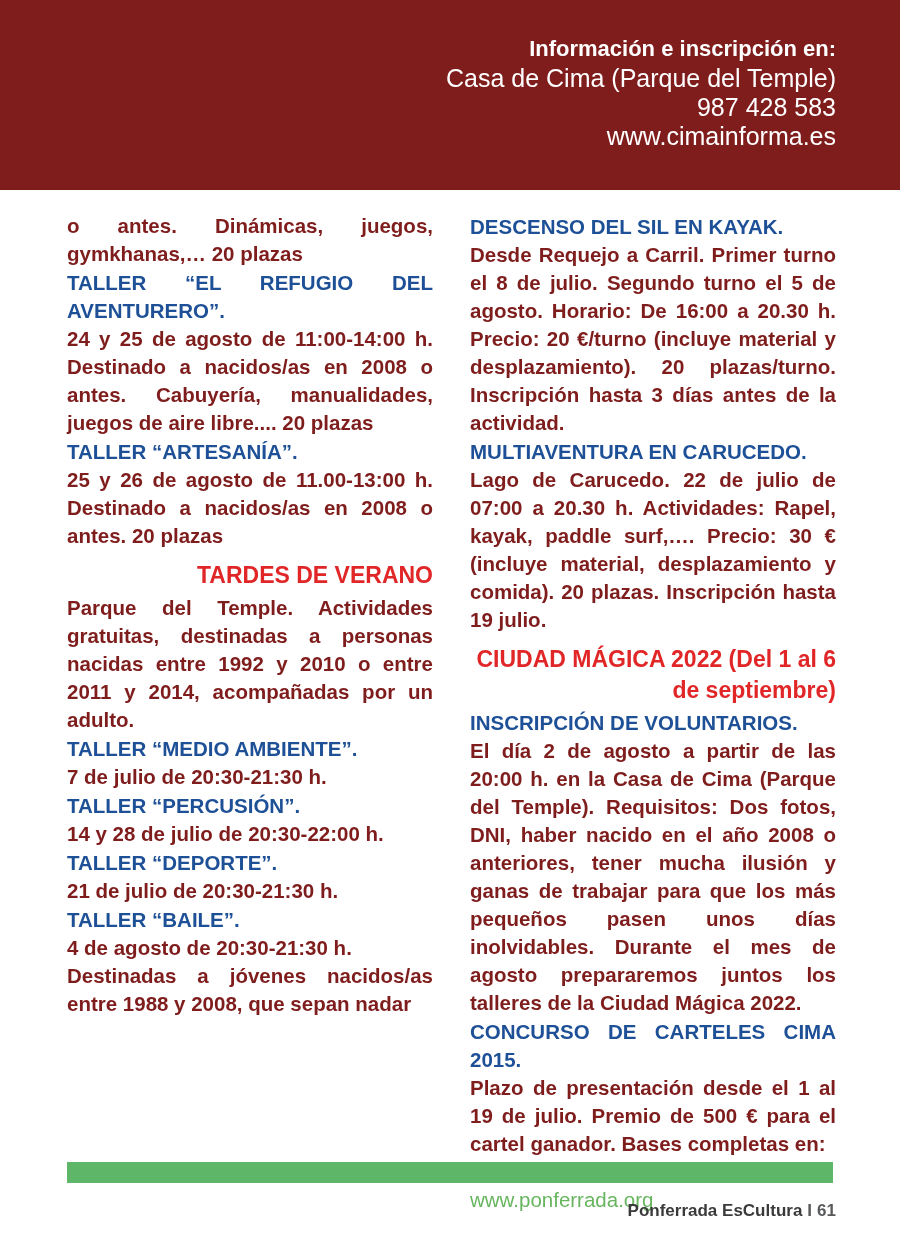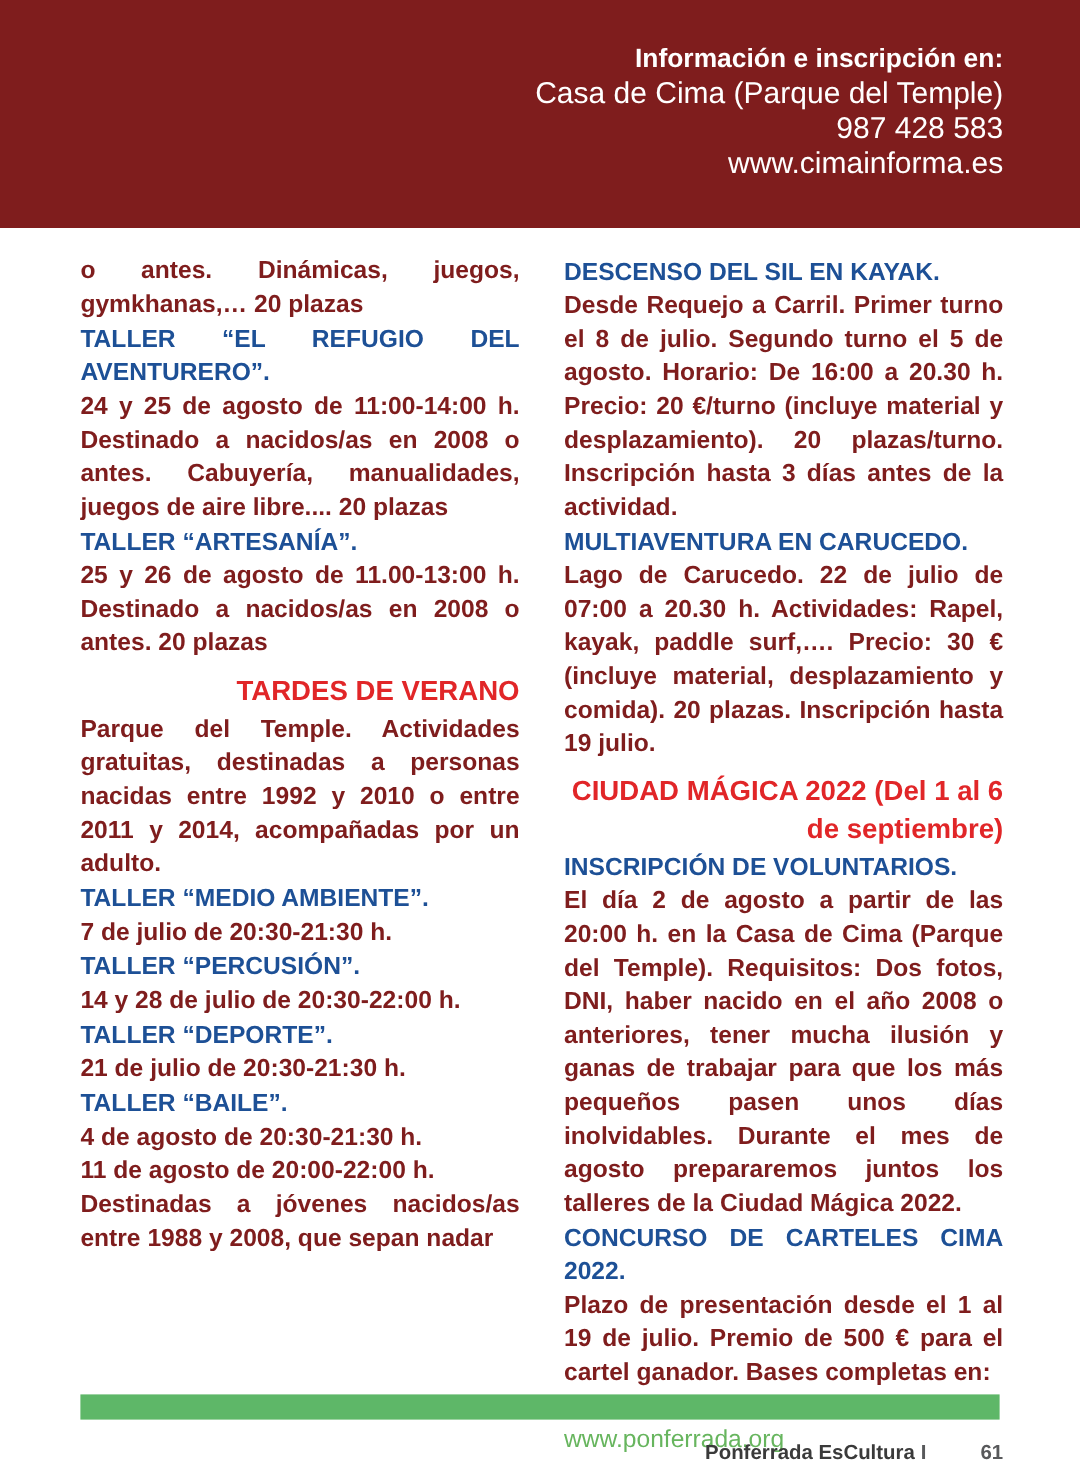--- a/index.html
+++ b/index.html
@@ -63,21 +63,21 @@
     position: absolute; left: 67px; top: 1162px;
     width: 766px; height: 21px;
     background: #5eb768;
   }
   .page-footer {
     position: absolute; top: 1201px; right: 64px;
     font-size: 17px; font-weight: bold;
     color: #3a3a3a;
   }
   .page-footer .sep { color: #58595b; padding: 0 5px; }
-  .page-footer .pagenum { color: #58595b; margin-left: 40px; }
+  .page-footer .pagenum { color: #58595b; }
 </style>
 </head>
 <body>
 
 <header class="band">
   <div class="band-title">Información e inscripción en:</div>
   <div class="band-line">Casa de Cima (Parque del Temple)</div>
   <div class="band-line">987 428 583</div>
   <div class="band-line">www.cimainforma.es</div>
 </header>
@@ -93,33 +93,32 @@
     <h2 class="h-red">TARDES DE VERANO</h2>
     <p class="p-body">Parque del Temple. Actividades gratuitas, destinadas a personas nacidas entre 1992 y 2010 o entre 2011 y 2014, acompañadas por un adulto.</p>
     <h3 class="h-event">TALLER “MEDIO AMBIENTE”.</h3>
     <p class="p-body">7 de julio de 20:30-21:30 h.</p>
     <h3 class="h-event">TALLER “PERCUSIÓN”.</h3>
     <p class="p-body">14 y 28 de julio de 20:30-22:00 h.</p>
     <h3 class="h-event">TALLER “DEPORTE”.</h3>
     <p class="p-body">21 de julio de 20:30-21:30 h.</p>
     <h3 class="h-event">TALLER “BAILE”.</h3>
     <p class="p-body">4 de agosto de 20:30-21:30 h.</p>
-    <p class="p-body">11 de agosto de 20:00-22:00 h.</p>
     <p class="p-body">Destinadas a jóvenes nacidos/as entre 1988 y 2008, que sepan nadar</p>
   </section>
 
   <section class="col">
     <h3 class="h-event">DESCENSO DEL SIL EN KAYAK.</h3>
     <p class="p-body">Desde Requejo a Carril. Primer turno el 8 de julio. Segundo turno el 5 de agosto. Horario: De 16:00 a 20.30 h. Precio: 20 €/turno (incluye material y desplazamiento). 20 plazas/turno. Inscripción hasta 3 días antes de la actividad.</p>
     <h3 class="h-event">MULTIAVENTURA EN CARUCEDO.</h3>
     <p class="p-body">Lago de Carucedo. 22 de julio de 07:00 a 20.30 h. Actividades: Rapel, kayak, paddle surf,…. Precio: 30 € (incluye material, desplazamiento y comida). 20 plazas. Inscripción hasta 19 julio.</p>
     <h2 class="h-red">CIUDAD MÁGICA 2022 (Del 1 al 6 de septiembre)</h2>
     <h3 class="h-event">INSCRIPCIÓN DE VOLUNTARIOS.</h3>
     <p class="p-body">El día 2 de agosto a partir de las 20:00 h. en la Casa de Cima (Parque del Temple). Requisitos: Dos fotos, DNI, haber nacido en el año 2008 o anteriores, tener mucha ilusión y ganas de trabajar para que los más pequeños pasen unos días inolvidables. Durante el mes de agosto prepararemos juntos los talleres de la Ciudad Mágica 2022.</p>
-    <h3 class="h-event">CONCURSO DE CARTELES CIMA 2022.</h3>
+    <h3 class="h-event">CONCURSO DE CARTELES CIMA 2015.</h3>
     <p class="p-body">Plazo de presentación desde el 1 al 19 de julio. Premio de 500 € para el cartel ganador. Bases completas en:</p>
     <a class="link-line">www.cimainforma.es</a>
     <a class="link-line">www.ponferrada.org</a>
   </section>
 
 </main>
 
 <div class="green-bar"></div>
 
 <footer class="page-footer">

